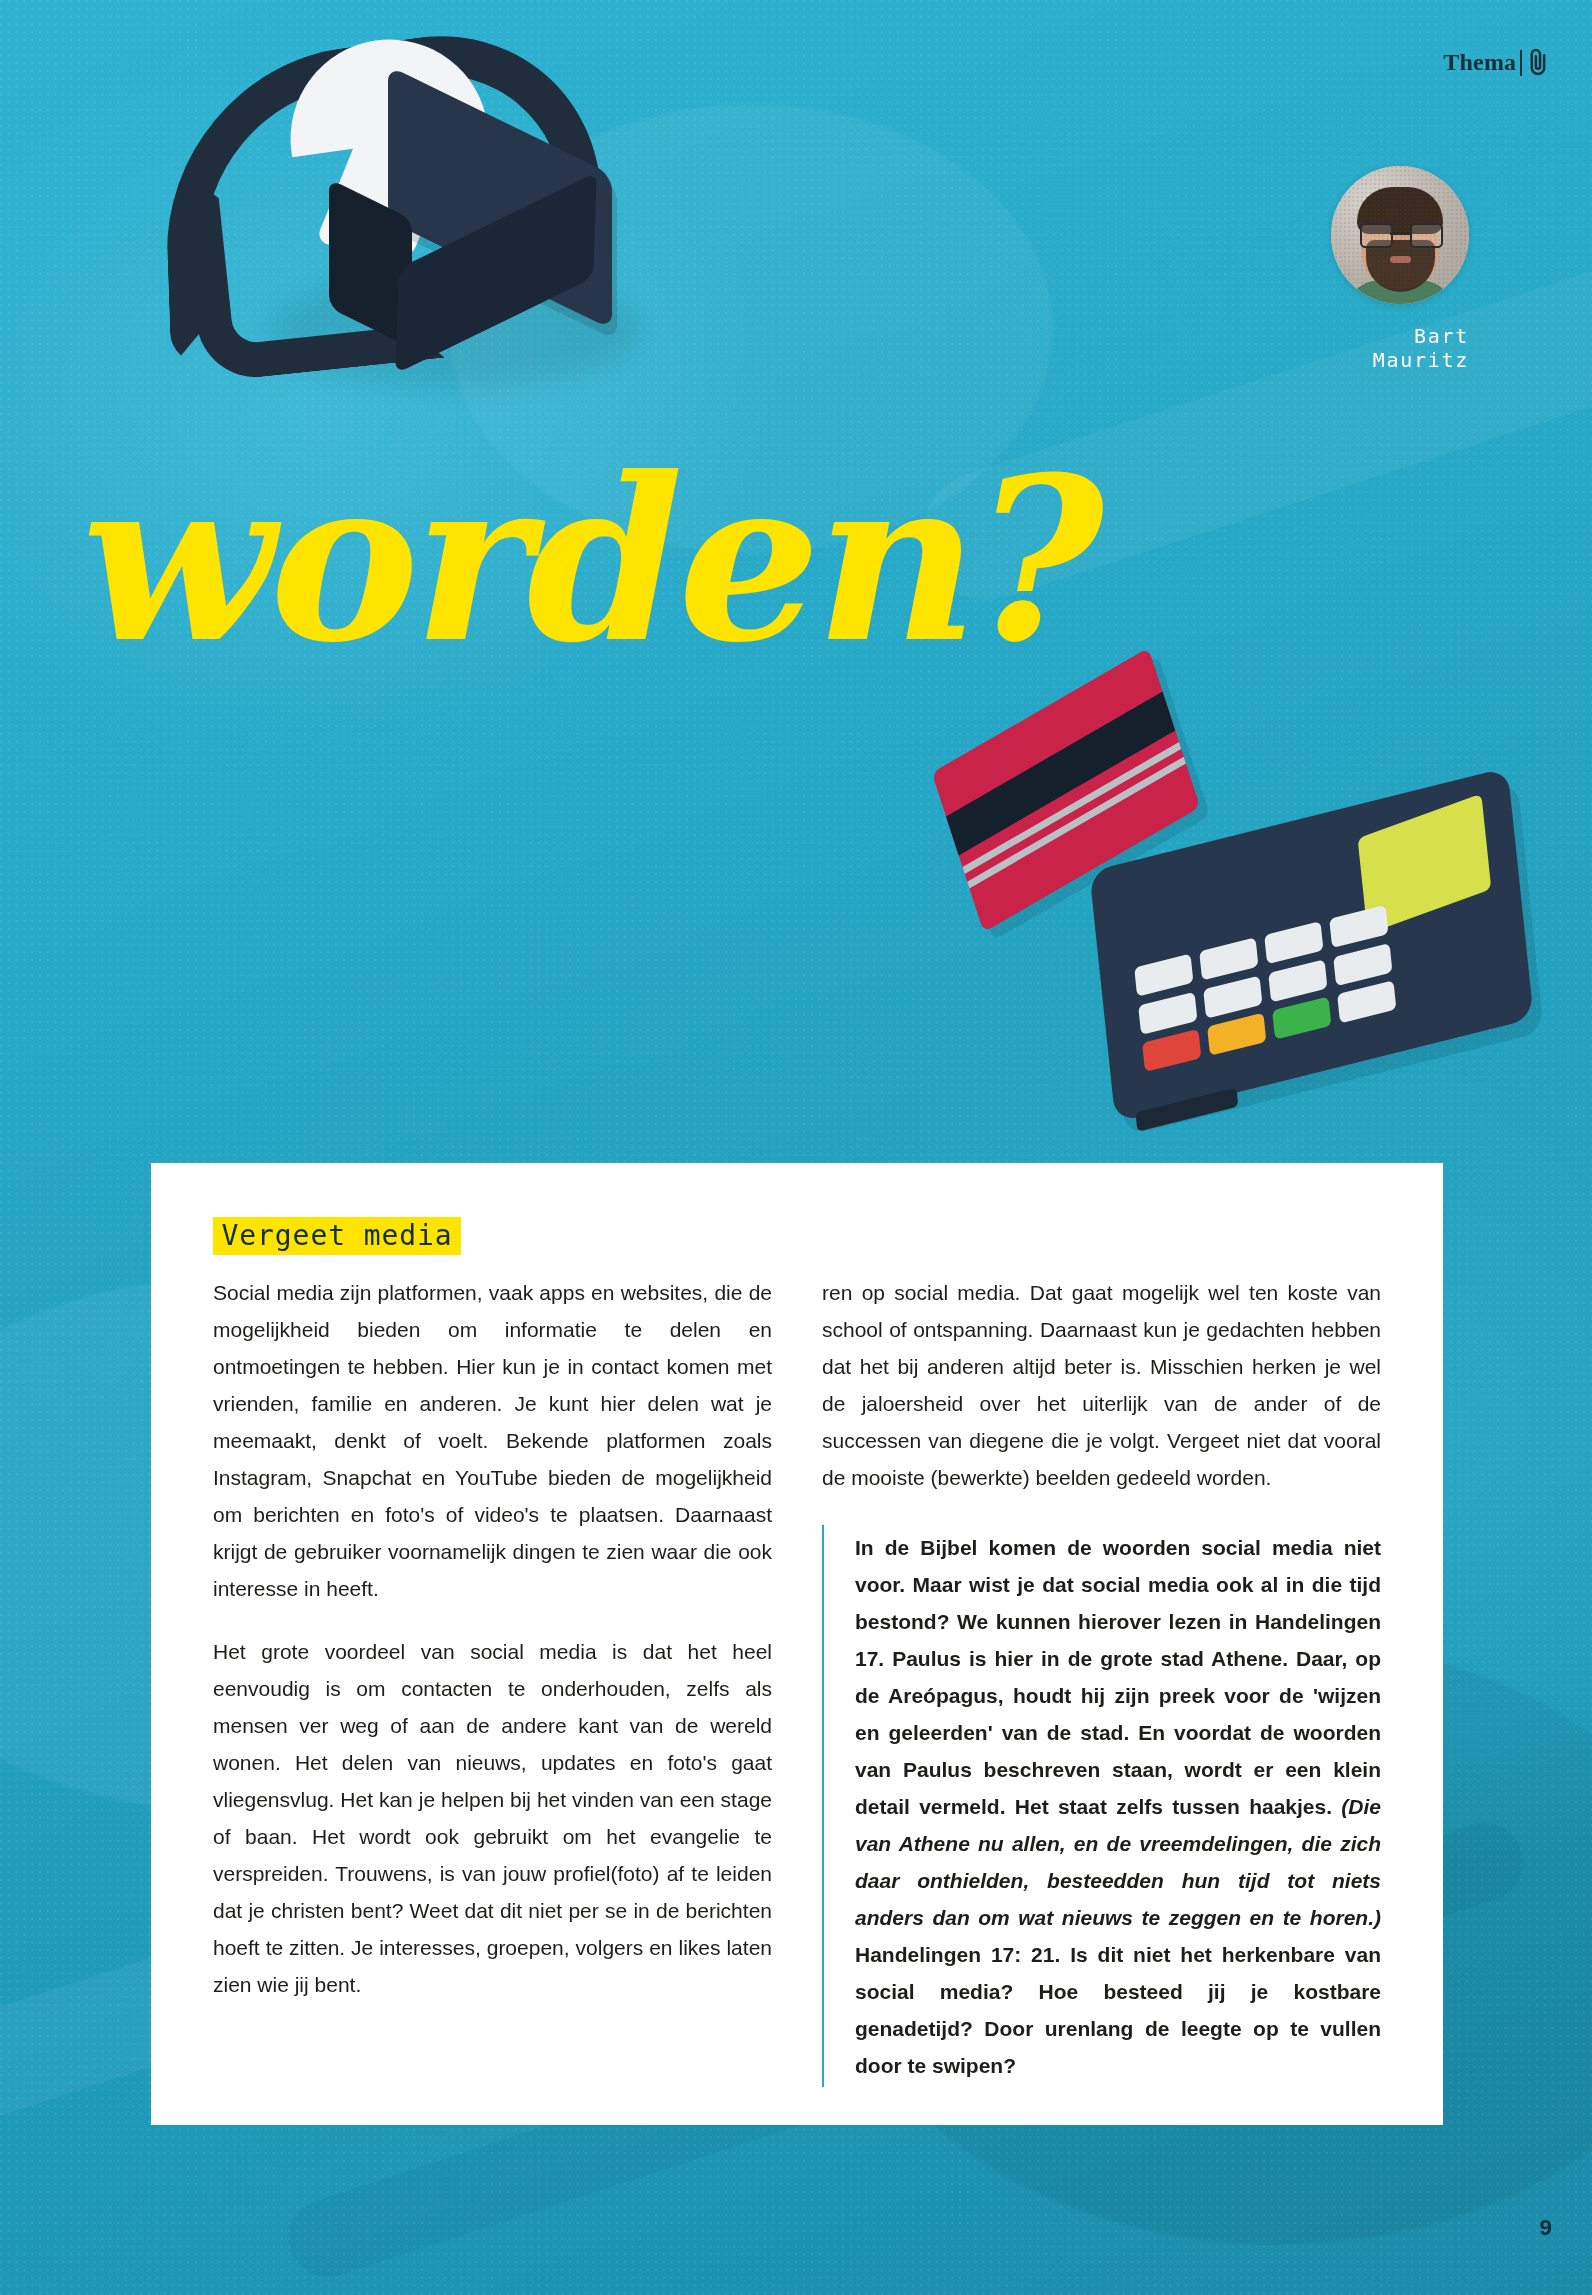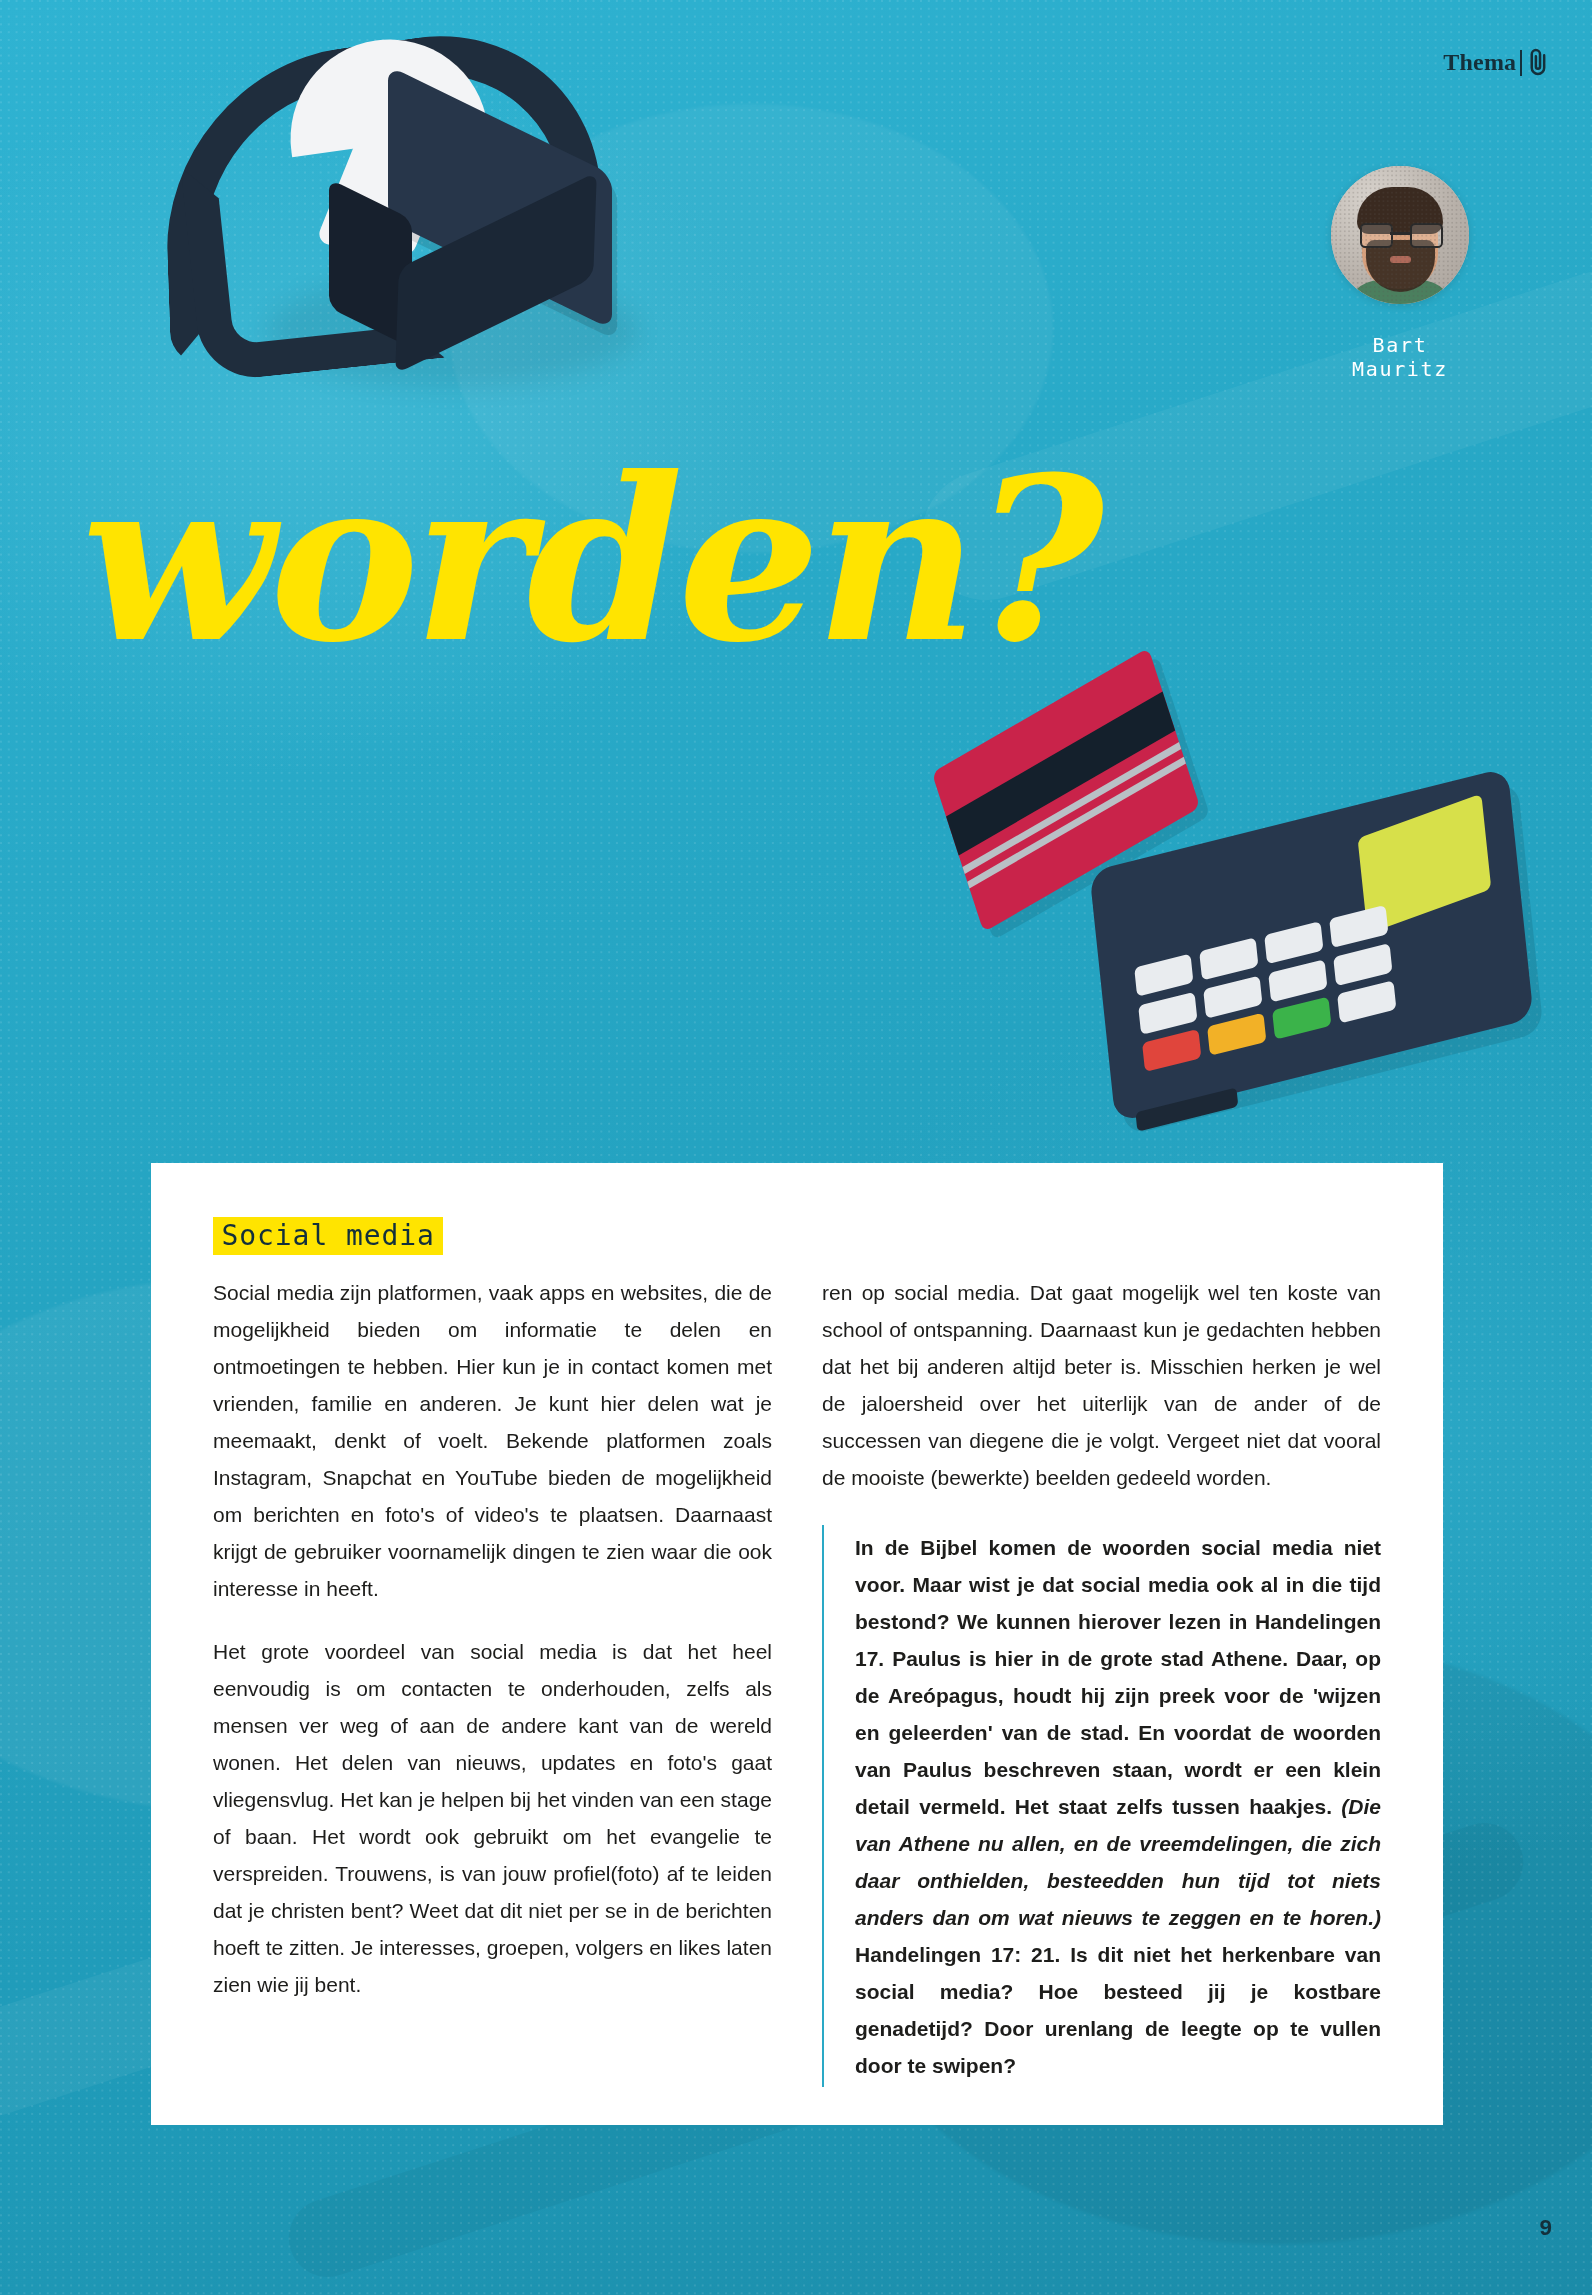--- a/index.html
+++ b/index.html
@@ -161,25 +161,26 @@
     background: #2a2a2a;
   }
   .av-body {
     position: absolute;
     left: 14px; top: 114px;
     width: 110px; height: 52px;
     border-radius: 35px 35px 0 0;
     background: #4b7f5e;
   }
   .author-name {
-    margin-top: 29px;
+    margin-top: 20px;
     font-family: "DejaVu Sans Mono", monospace;
     font-size: 20px;
     letter-spacing: 1.7px;
     color: #ffffff;
+    text-align: right;
   }
 
   
   .vr {
     position: absolute;
     left: 129px;
     top: 15.5px;
     width: 656px;
     height: 449px;
   }
@@ -484,21 +485,21 @@
         <div class="key yellow"></div>
         <div class="key green"></div>
         <div class="key"></div>
       </div>
       <div class="slot"></div>
     </div>
   </div>
 
   <div class="article">
     <div class="article-inner">
-      <div class="section-title">Social media</div>
+      <div class="section-title">Vergeet media</div>
 
       <div class="cols">
         <div class="col">
           <p>Social media zijn platformen, vaak apps en websites, die de mogelijkheid bieden om informatie te delen en ontmoetingen te hebben. Hier kun je in contact komen met vrienden, familie en anderen. Je kunt hier delen wat je meemaakt, denkt of voelt. Bekende platformen zoals Instagram, Snapchat en YouTube bieden de mogelijkheid om berichten en foto's of video's te plaatsen. Daarnaast krijgt de gebruiker voornamelijk dingen te zien waar die ook interesse in heeft.</p>
           <p>Het grote voordeel van social media is dat het heel eenvoudig is om contacten te onderhouden, zelfs als mensen ver weg of aan de andere kant van de wereld wonen. Het delen van nieuws, updates en foto's gaat vliegensvlug. Het kan je helpen bij het vinden van een stage of baan. Het wordt ook gebruikt om het evangelie te verspreiden. Trouwens, is van jouw profiel(foto) af te leiden dat je christen bent? Weet dat dit niet per se in de berichten hoeft te zitten. Je interesses, groepen, volgers en likes laten zien wie jij bent.</p>
         </div>
         <div class="col">
           <p>ren op social media. Dat gaat mogelijk wel ten koste van school of ontspanning. Daarnaast kun je gedachten hebben dat het bij anderen altijd beter is. Misschien herken je wel de jaloersheid over het uiterlijk van de ander of de successen van diegene die je volgt. Vergeet niet dat vooral de mooiste (bewerkte) beelden gedeeld worden.</p>
           <div class="pullquote">
             <p><span>In de Bijbel komen de woorden social media niet voor. Maar wist je dat social media ook al in die tijd bestond? We kunnen hierover lezen in Handelingen 17. Paulus is hier in de grote stad Athene. Daar, op de Areópagus, houdt hij zijn preek voor de 'wijzen en geleerden' van de stad. En voordat de woorden van Paulus beschreven staan, wordt er een klein detail vermeld. Het staat zelfs tussen haakjes. </span><em>(Die van Athene nu allen, en de vreemdelingen, die zich daar onthielden, besteedden hun tijd tot niets anders dan om wat nieuws te zeggen en te horen.)</em><span> Handelingen 17: 21. Is dit niet het herkenbare van social media? Hoe besteed jij je kostbare genadetijd? Door urenlang de leegte op te vullen door te swipen?</span></p>

